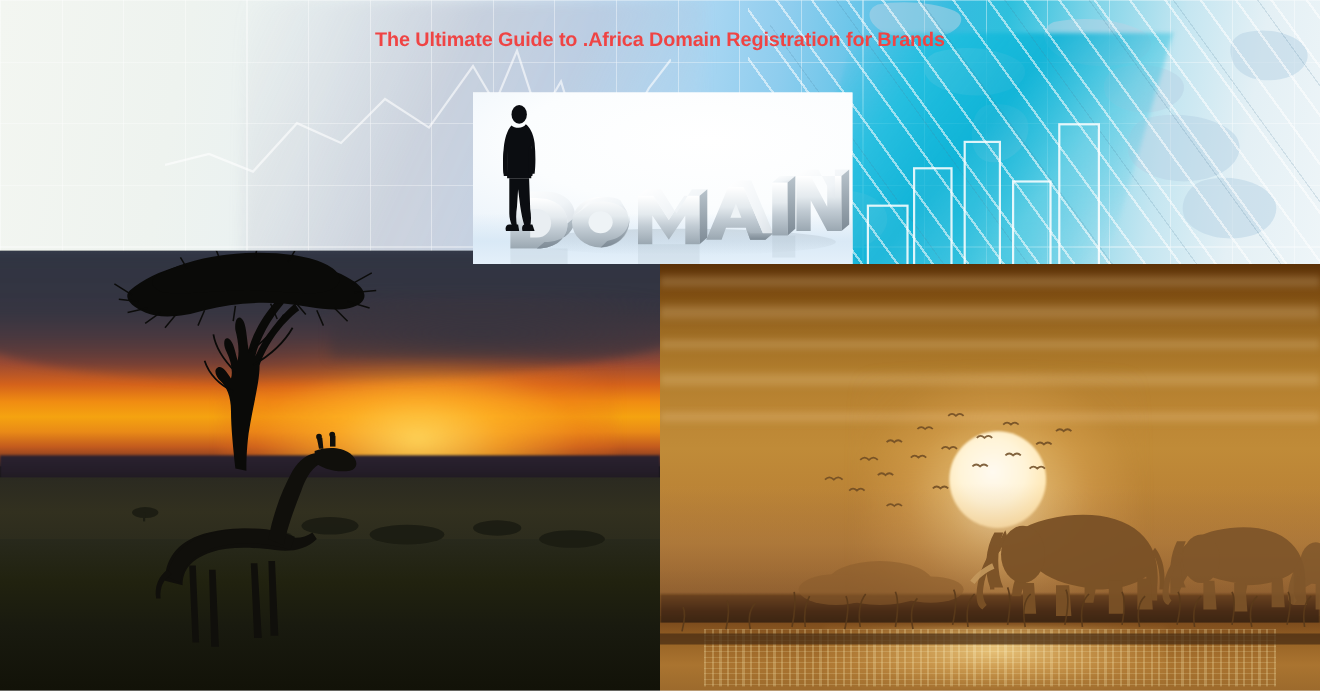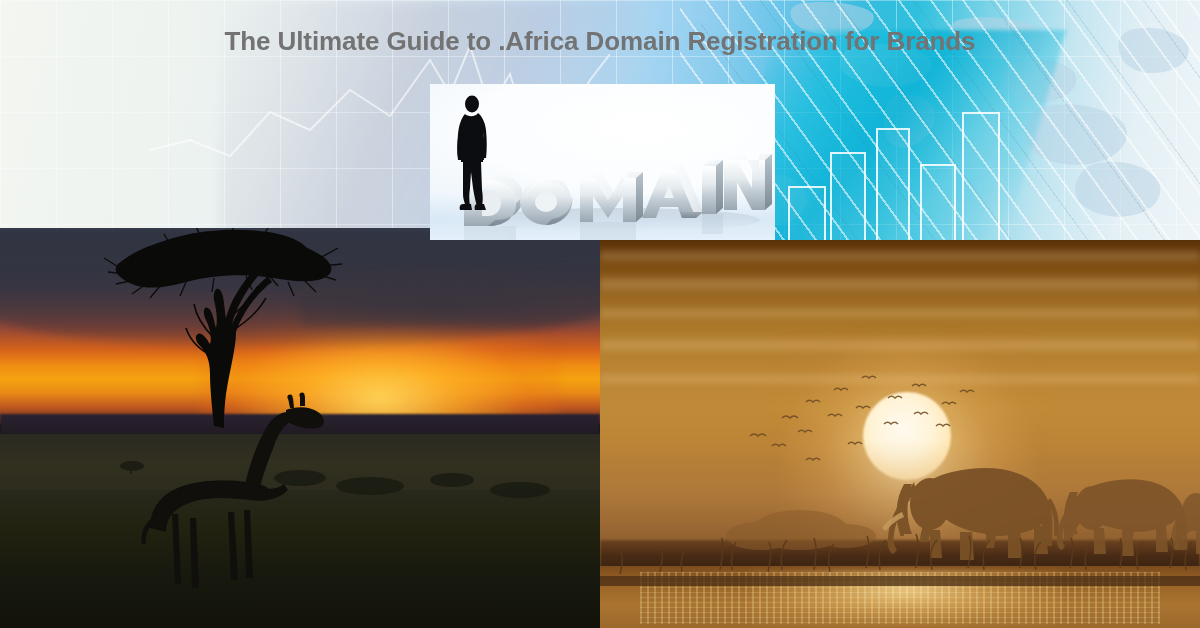--- a/index.html
+++ b/index.html
@@ -274,23 +274,23 @@
   }
   .pr-scene { position: absolute; left: 0; top: 0; width: 600px; height: 388px; }
 
   
   .title {
     position: absolute;
     left: 0; top: 26px;
     width: 1200px;
     text-align: center;
     font-family: "Liberation Sans", sans-serif;
-    font-size: 26px;
+    font-size: 18px;
     font-weight: bold;
-    color: #737373;
+    color: #ef4444;
     letter-spacing: -0.1px;
     z-index: 8;
     white-space: nowrap;
   }
 </style>
 </head>
 <body>
 
 <div class="banner">
 

